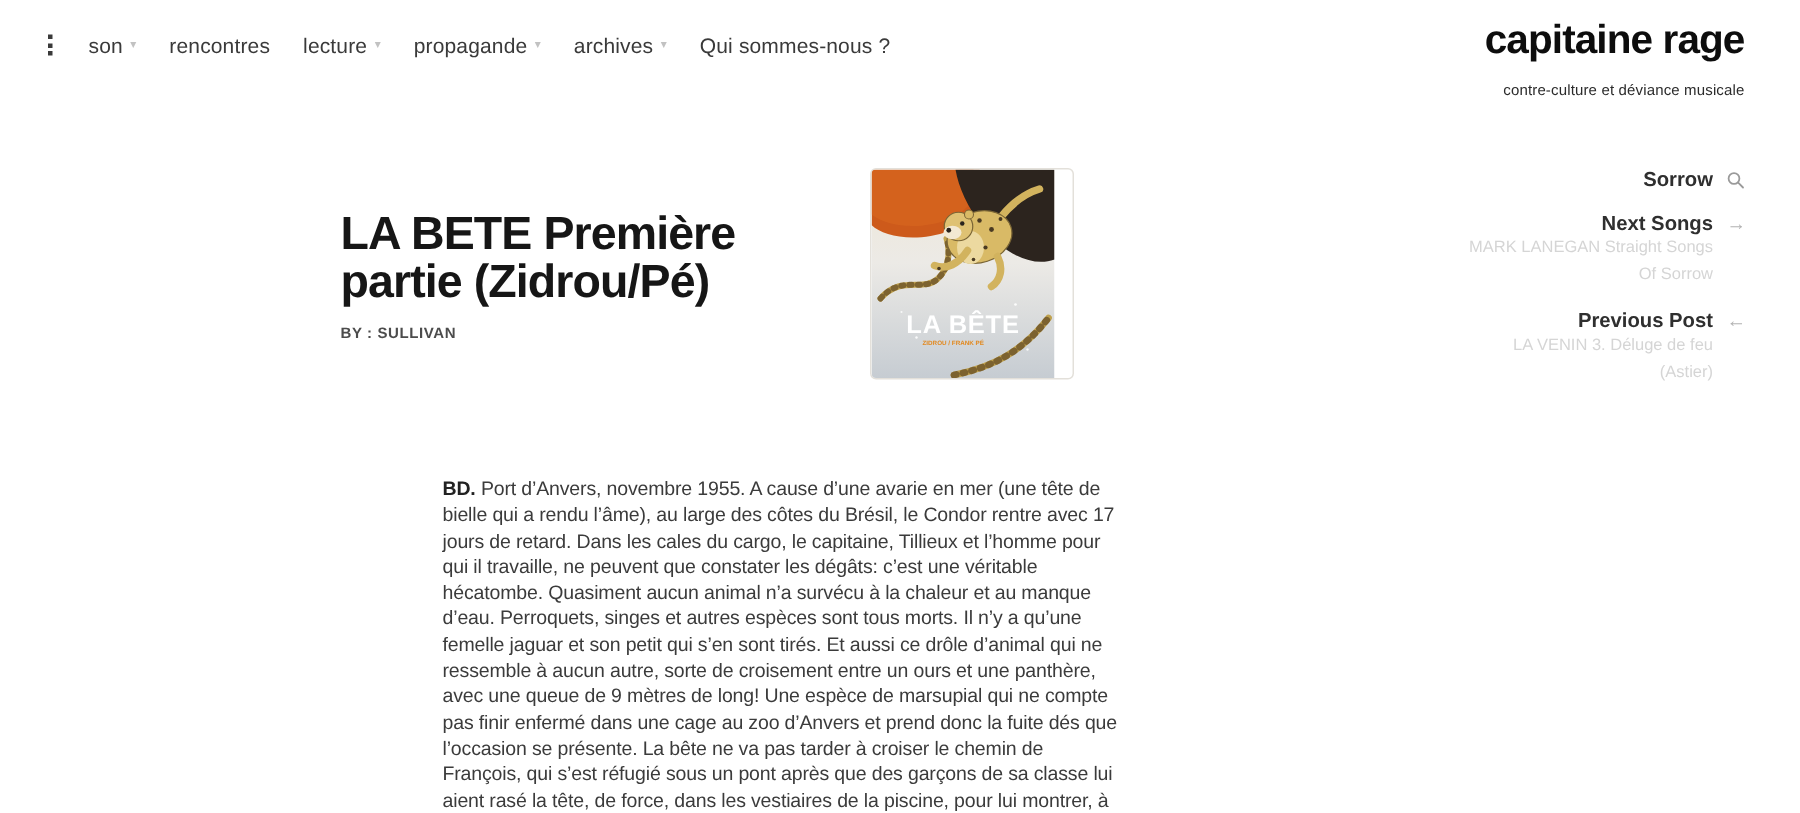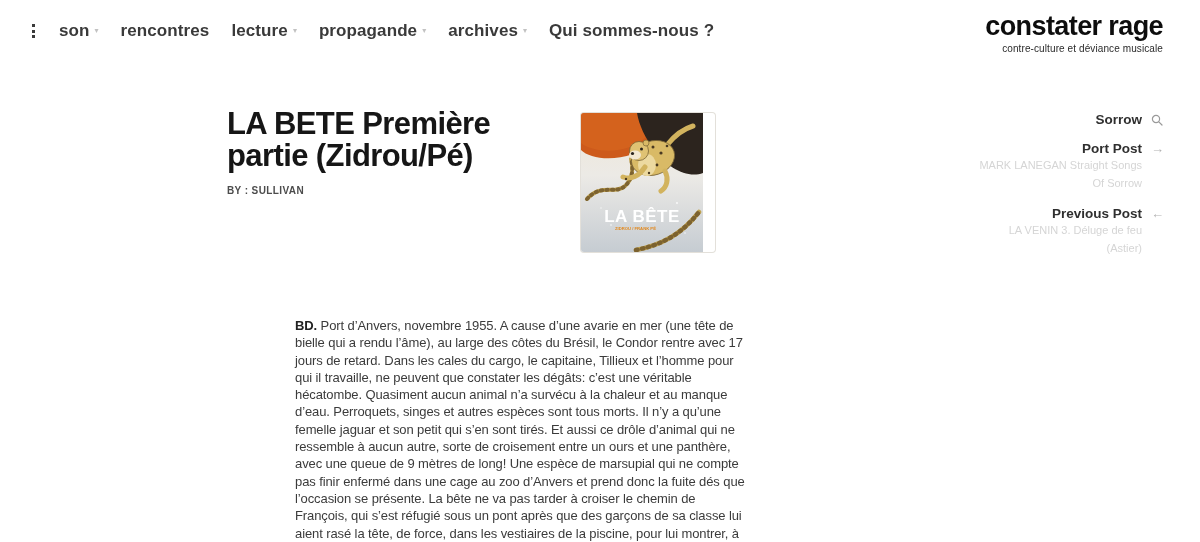--- a/index.html
+++ b/index.html
@@ -5,29 +5,29 @@
   * { margin: 0; padding: 0; box-sizing: border-box; }
   html, body { width: 1200px; height: 542px; background: #ffffff; overflow: hidden;
     font-family: "Liberation Sans", sans-serif; }
   .page { position: relative; width: 1200px; height: 542px; background: #fff; }
 
   
   .nav { position: absolute; left: 30px; top: 21px; display: flex; align-items: center; gap: 22px; }
   .menu-dots { display: flex; flex-direction: column; gap: 2.5px; padding: 2px; cursor: pointer; }
   .menu-dots i { width: 3px; height: 3px; background: #3a3a3a; display: block; }
   .nav-item { display: flex; align-items: center; gap: 5px; cursor: pointer; }
-  .nav-item .lbl { font-size: 17px; font-weight: 700; color: #3a3a3a; letter-spacing: 0.1px; }
+  .nav-item .lbl { font-size: 14px; font-weight: 400; color: #3a3a3a; letter-spacing: 0.1px; }
   .nav-item .caret { font-size: 8px; color: #c2c2c2; line-height: 1; }
 
   .brand { position: absolute; right: 37px; top: 11px; text-align: right; cursor: pointer; }
   .brand .brand-title { font-size: 27px; font-weight: 800; color: #0d0d0d; letter-spacing: -0.6px; line-height: 30px; }
-  .brand .brand-tagline { font-size: 10px; color: #2b2b2b; margin-top: 2px; letter-spacing: 0.1px; }
+  .brand .brand-tagline { font-size: 10px; color: #2b2b2b; margin-top: 14px; letter-spacing: 0.1px; }
 
   
-  .title-block { position: absolute; left: 227px; top: 108px; width: 278px; }
+  .title-block { position: absolute; left: 227px; top: 140px; width: 278px; }
   .post-title { font-size: 31px; line-height: 32px; font-weight: 700; color: #161616; letter-spacing: -0.6px; }
   .byline { margin-top: 13px; font-size: 10px; font-weight: 700; color: #4c4c4c; letter-spacing: 0.4px; }
 
   
   .cover { position: absolute; left: 581px; top: 113px; width: 134px; height: 139px;
     border-radius: 3px; overflow: hidden; box-shadow: 0 0 0 1px #e3e0da; }
   .cover svg { display: block; }
 
   
   .sidebar { position: absolute; right: 36px; top: 112px; width: 260px; }
@@ -76,21 +76,21 @@
     <div class="nav-item">
       <span class="lbl">archives</span>
       <span class="caret">▾</span>
     </div>
     <div class="nav-item">
       <span class="lbl">Qui sommes-nous ?</span>
     </div>
   </div>
 
   <div class="brand">
-    <div class="brand-title">constater rage</div>
+    <div class="brand-title">capitaine rage</div>
     <div class="brand-tagline">contre-culture et déviance musicale</div>
   </div>
 
   <div class="title-block">
     <h1 class="post-title">LA BETE Première partie (Zidrou/Pé)</h1>
     <div class="byline">BY : SULLIVAN</div>
   </div>
 
   <div class="cover">
     <svg width="122" height="139" viewBox="0 0 122 139" xmlns="http://www.w3.org/2000/svg">
@@ -148,21 +148,21 @@
       <span class="side-label">Sorrow</span>
       <span class="icon-cell">
         <svg width="12" height="12" viewBox="0 0 12 12">
             <circle cx="5" cy="5" r="3.6" fill="none" stroke="#9a9a9a" stroke-width="1.2"></circle>
             <line x1="7.8" y1="7.8" x2="11" y2="11" stroke="#9a9a9a" stroke-width="1.2" stroke-linecap="round"></line>
           </svg>
       </span>
     </div>
 
     <div class="side-row row-next">
-      <span class="side-label">Port Post</span>
+      <span class="side-label">Next Songs</span>
       <span class="icon-cell">
           <span class="arrow">→</span>
         </span>
     </div>
     <div class="title-pad gap-posts">
       <div class="side-title">MARK LANEGAN Straight Songs Of Sorrow</div>
     </div>
 
     <div class="side-row">
       <span class="side-label">Previous Post</span>

